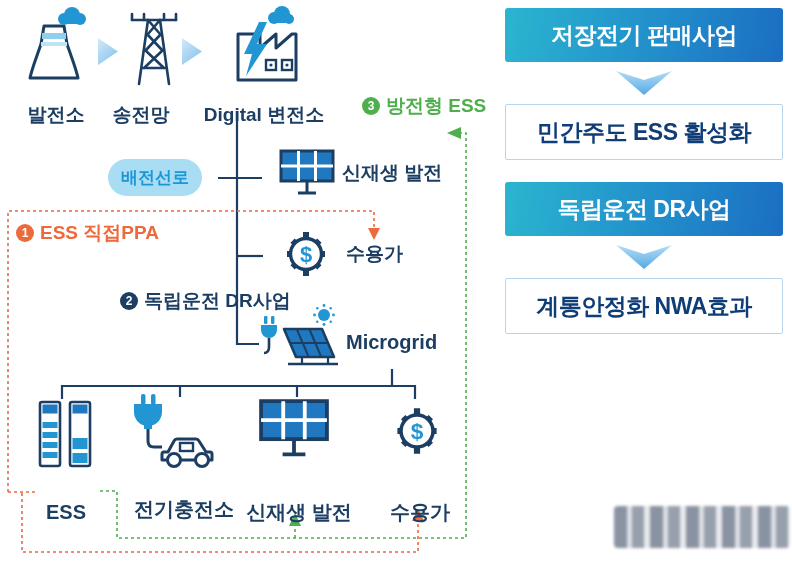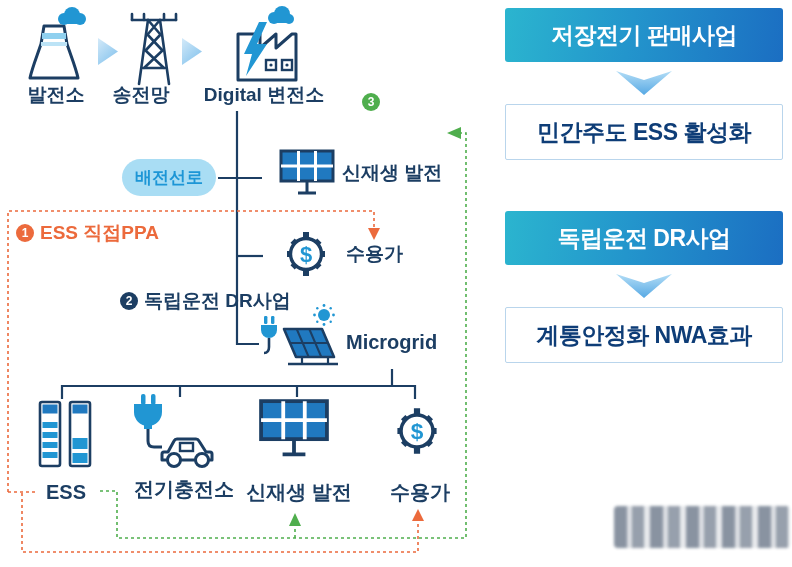--- a/index.html
+++ b/index.html
@@ -3,43 +3,43 @@
 <meta charset="utf-8">
 <style>
   html,body{margin:0;padding:0;background:#fff;}
   .stage{
     position:relative;width:792px;height:567px;background:#fff;overflow:hidden;
     font-family:"Liberation Sans",sans-serif;color:#1c3e63;
   }
   .abs{position:absolute;}
   svg.lines{position:absolute;left:0;top:0;pointer-events:none;}
   .lbl{position:absolute;font-weight:bold;font-size:19px;color:#1c3e63;line-height:1.15;}
-  .lbl.center{text-align:center;}
+  .lbl.center{text-align:center;margin-top:20px;}
   .lbl.big{font-size:20px;}
   .pill{
-    position:absolute;left:122px;top:159px;width:94px;height:37px;border-radius:19px;
+    position:absolute;left:108px;top:159px;width:94px;height:37px;border-radius:19px;
     background:#a9ddf4;color:#1d96d6;font-weight:bold;font-size:17px;
     display:flex;align-items:center;justify-content:center;
   }
   .ann{position:absolute;display:flex;align-items:center;gap:6px;font-weight:bold;font-size:19px;}
   .ann .num{
     width:18px;height:18px;border-radius:50%;color:#fff;font-size:12px;font-weight:bold;
     display:flex;align-items:center;justify-content:center;flex:0 0 18px;
   }
   .ann.orange{color:#ec6a3c;} .ann.orange .num{background:#ec6a3c;}
   .ann.navy{color:#1c3e63;} .ann.navy .num{background:#1c3e63;}
   .ann.green{color:#4fae4d;} .ann.green .num{background:#4fae4d;}
   .chev{
     position:absolute;width:20px;height:27px;
     clip-path:polygon(0 0,100% 50%,0 100%);
     background:linear-gradient(135deg,#d4eaf9 0%,#9fd0f1 60%,#7fbce9 100%);
   }
   
   .flow{position:absolute;left:505px;top:8px;width:278px;}
-  .step{margin-bottom:51px;}
+  .step{margin-bottom:22px;}
   .biz{
     height:54px;border-radius:3px;display:flex;align-items:center;justify-content:center;
     background:linear-gradient(100deg,#2bb5cf 0%,#2395cc 45%,#1b6ec2 100%);
     color:#fff;font-weight:bold;font-size:23px;letter-spacing:-0.5px;
   }
   .vchev{
     width:56px;height:24px;margin:9px auto;
     clip-path:polygon(0 0,50% 38%,100% 0,50% 100%);
     background:linear-gradient(180deg,#b3ddf6 0%,#57a9e4 100%);
   }
@@ -166,20 +166,21 @@
   <div class="ann orange" style="left:16px;top:220px">
     <span class="num">1</span>
     <span>ESS 직접PPA</span>
   </div>
   <div class="ann navy" style="left:120px;top:288px">
     <span class="num">2</span>
     <span>독립운전 DR사업</span>
   </div>
   <div class="ann green" style="left:362px;top:93px">
     <span class="num">3</span>
+    <span>방전형 ESS</span>
   </div>
 
   <svg class="abs" style="left:254px;top:303px" width="88" height="70" viewBox="0 0 88 70">
     <g fill="#2196d3">
       <circle cx="70" cy="12" r="6"></circle>
       <circle cx="70" cy="2.5" r="1.4"></circle>
         <circle cx="70" cy="21.5" r="1.4"></circle>
       <circle cx="60.5" cy="12" r="1.4"></circle>
         <circle cx="79.5" cy="12" r="1.4"></circle>
       <circle cx="63.3" cy="5.3" r="1.2"></circle>

